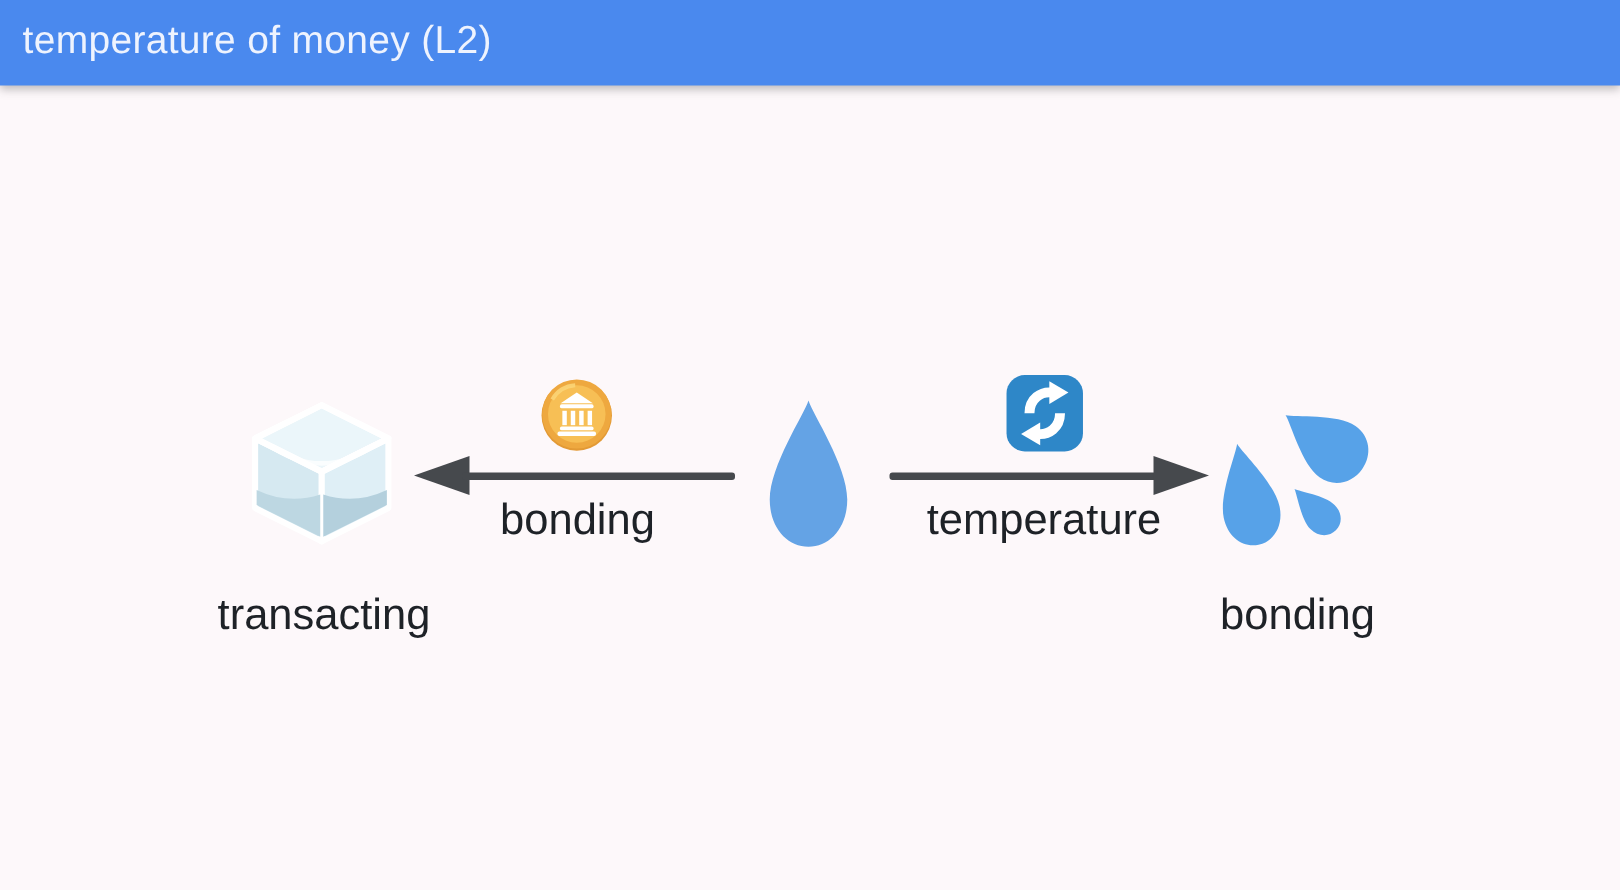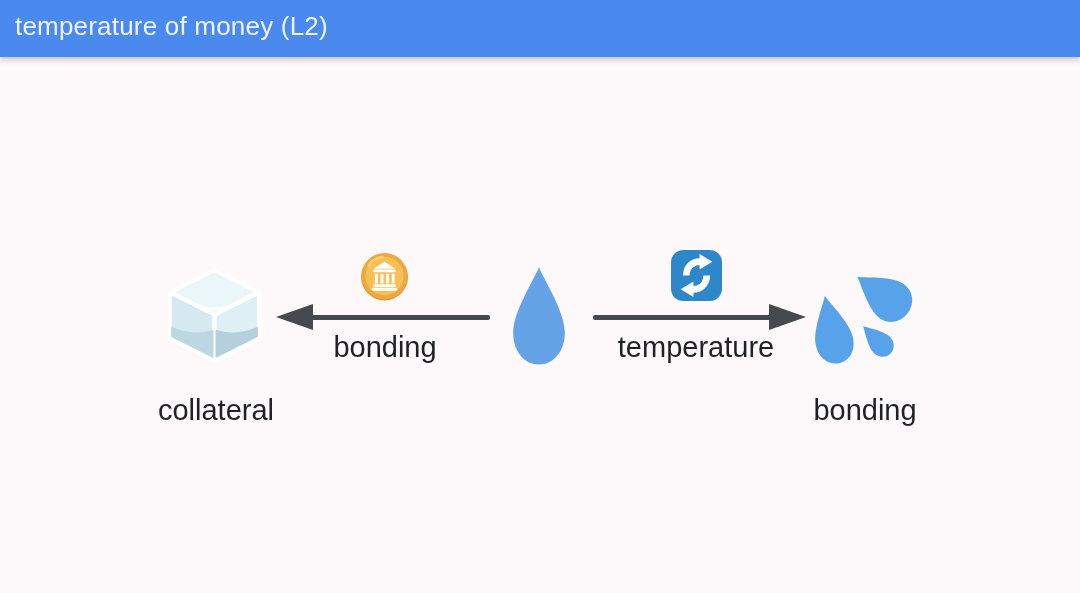--- a/index.html
+++ b/index.html
@@ -78,21 +78,21 @@
         <path d="M52,7 L96,29 L52,51 L8,29 Z" fill="#ebf6fa"></path>
         <path d="M8,29 L52,51 L52,97 L8,75 Z" fill="#d6e9f1"></path>
         <path d="M96,29 L52,51 L52,97 L96,75 Z" fill="#dfeff6"></path>
       </g>
       <path d="M9,63 Q30,73 51,66 L51,94 L9,73 Z" fill="#bdd7e2"></path>
       <path d="M53,66 Q74,73 95,63 L95,73 L53,94 Z" fill="#b4d0dd"></path>
       <path d="M15,32 Q52,59 89,32" fill="none" stroke="rgba(255,255,255,0.75)" stroke-width="3"></path>
       <path d="M52,7 L96,29 L52,51 L8,29 Z" fill="none" stroke="#ffffff" stroke-width="4" stroke-linejoin="round"></path>
     </svg>
   </div>
-  <div class="node-label" style="left:106px;top:336px;">collateral</div>
+  <div class="node-label" style="left:106px;top:336px;">transacting</div>
 
   <div class="conn-head left" style="left:276px;top:247px;"></div>
   <div class="conn-line" style="left:308px;top:258px;width:182px;"></div>
 
   <div class="abs" style="left:360px;top:195px;width:49px;height:49px;">
     <svg width="49" height="49" viewBox="0 0 48 48">
       <circle cx="24" cy="24.5" r="23" fill="#e39a35"></circle>
       <circle cx="24" cy="23.5" r="22.6" fill="#eea83f"></circle>
       <circle cx="24" cy="23.5" r="18.8" fill="#f7bf55"></circle>
       <path d="M8,14 A19,19 0 0 1 23,4.8" fill="none" stroke="#fbd475" stroke-width="2.6" opacity="0.9"></path>

